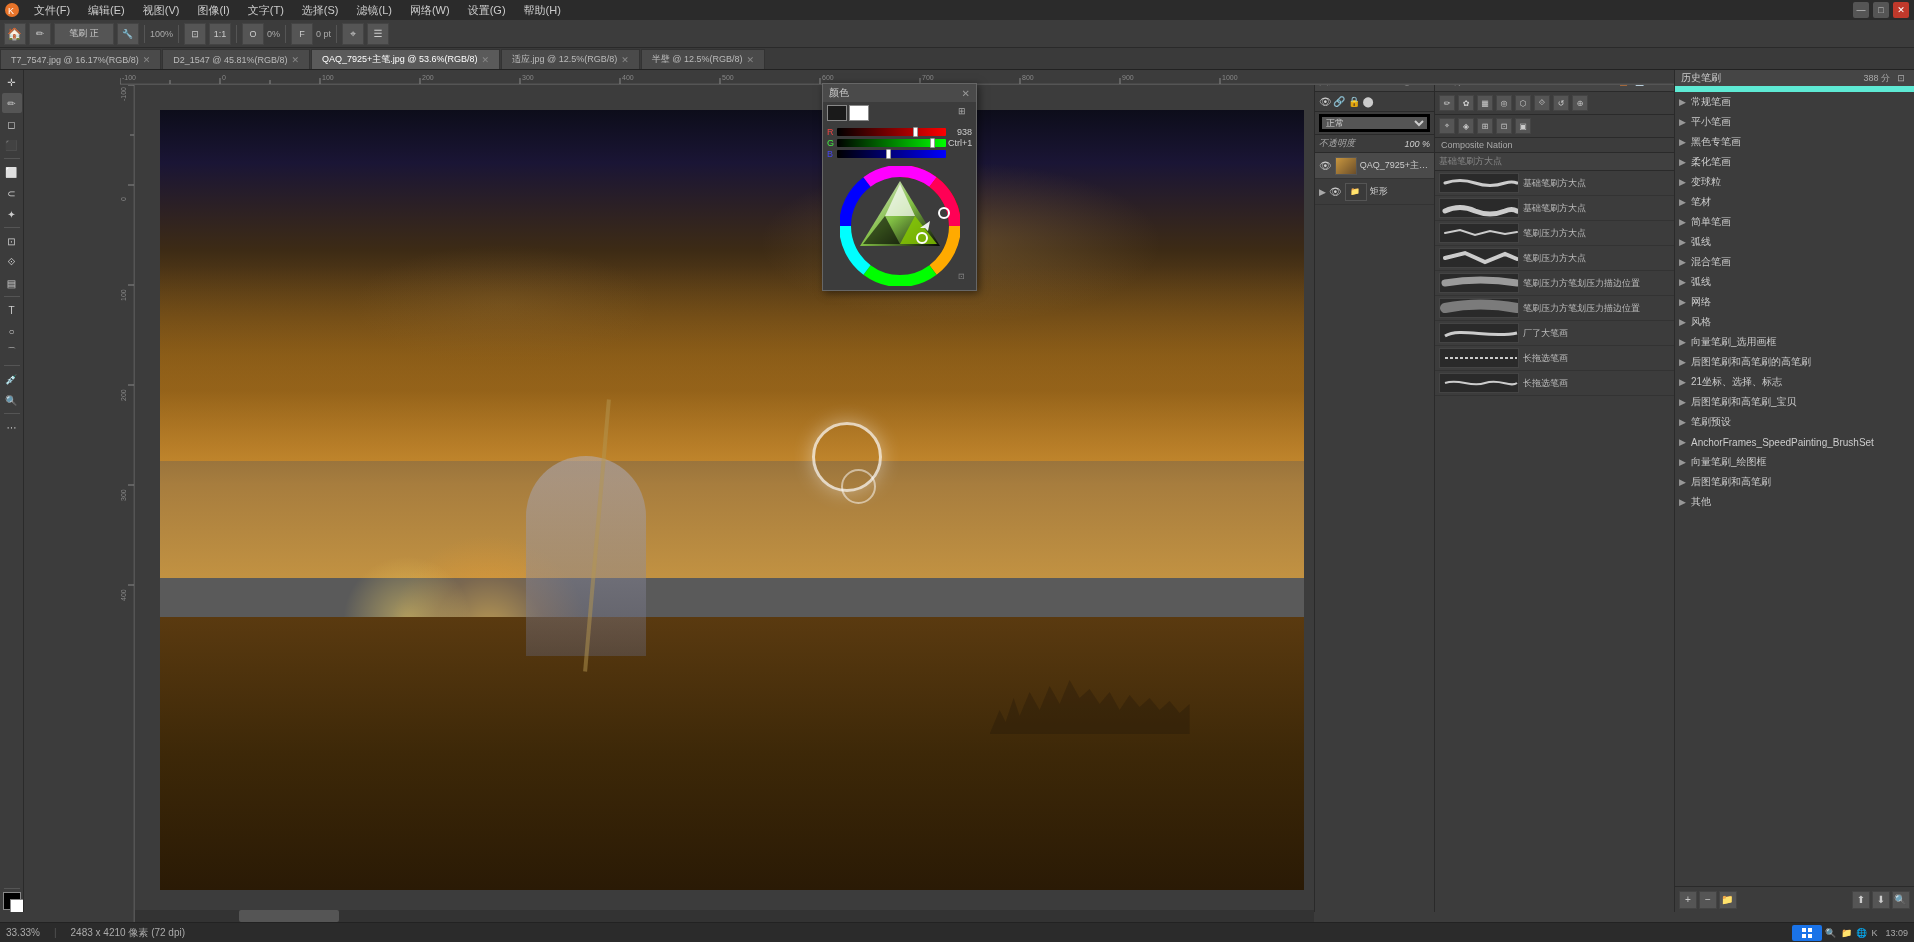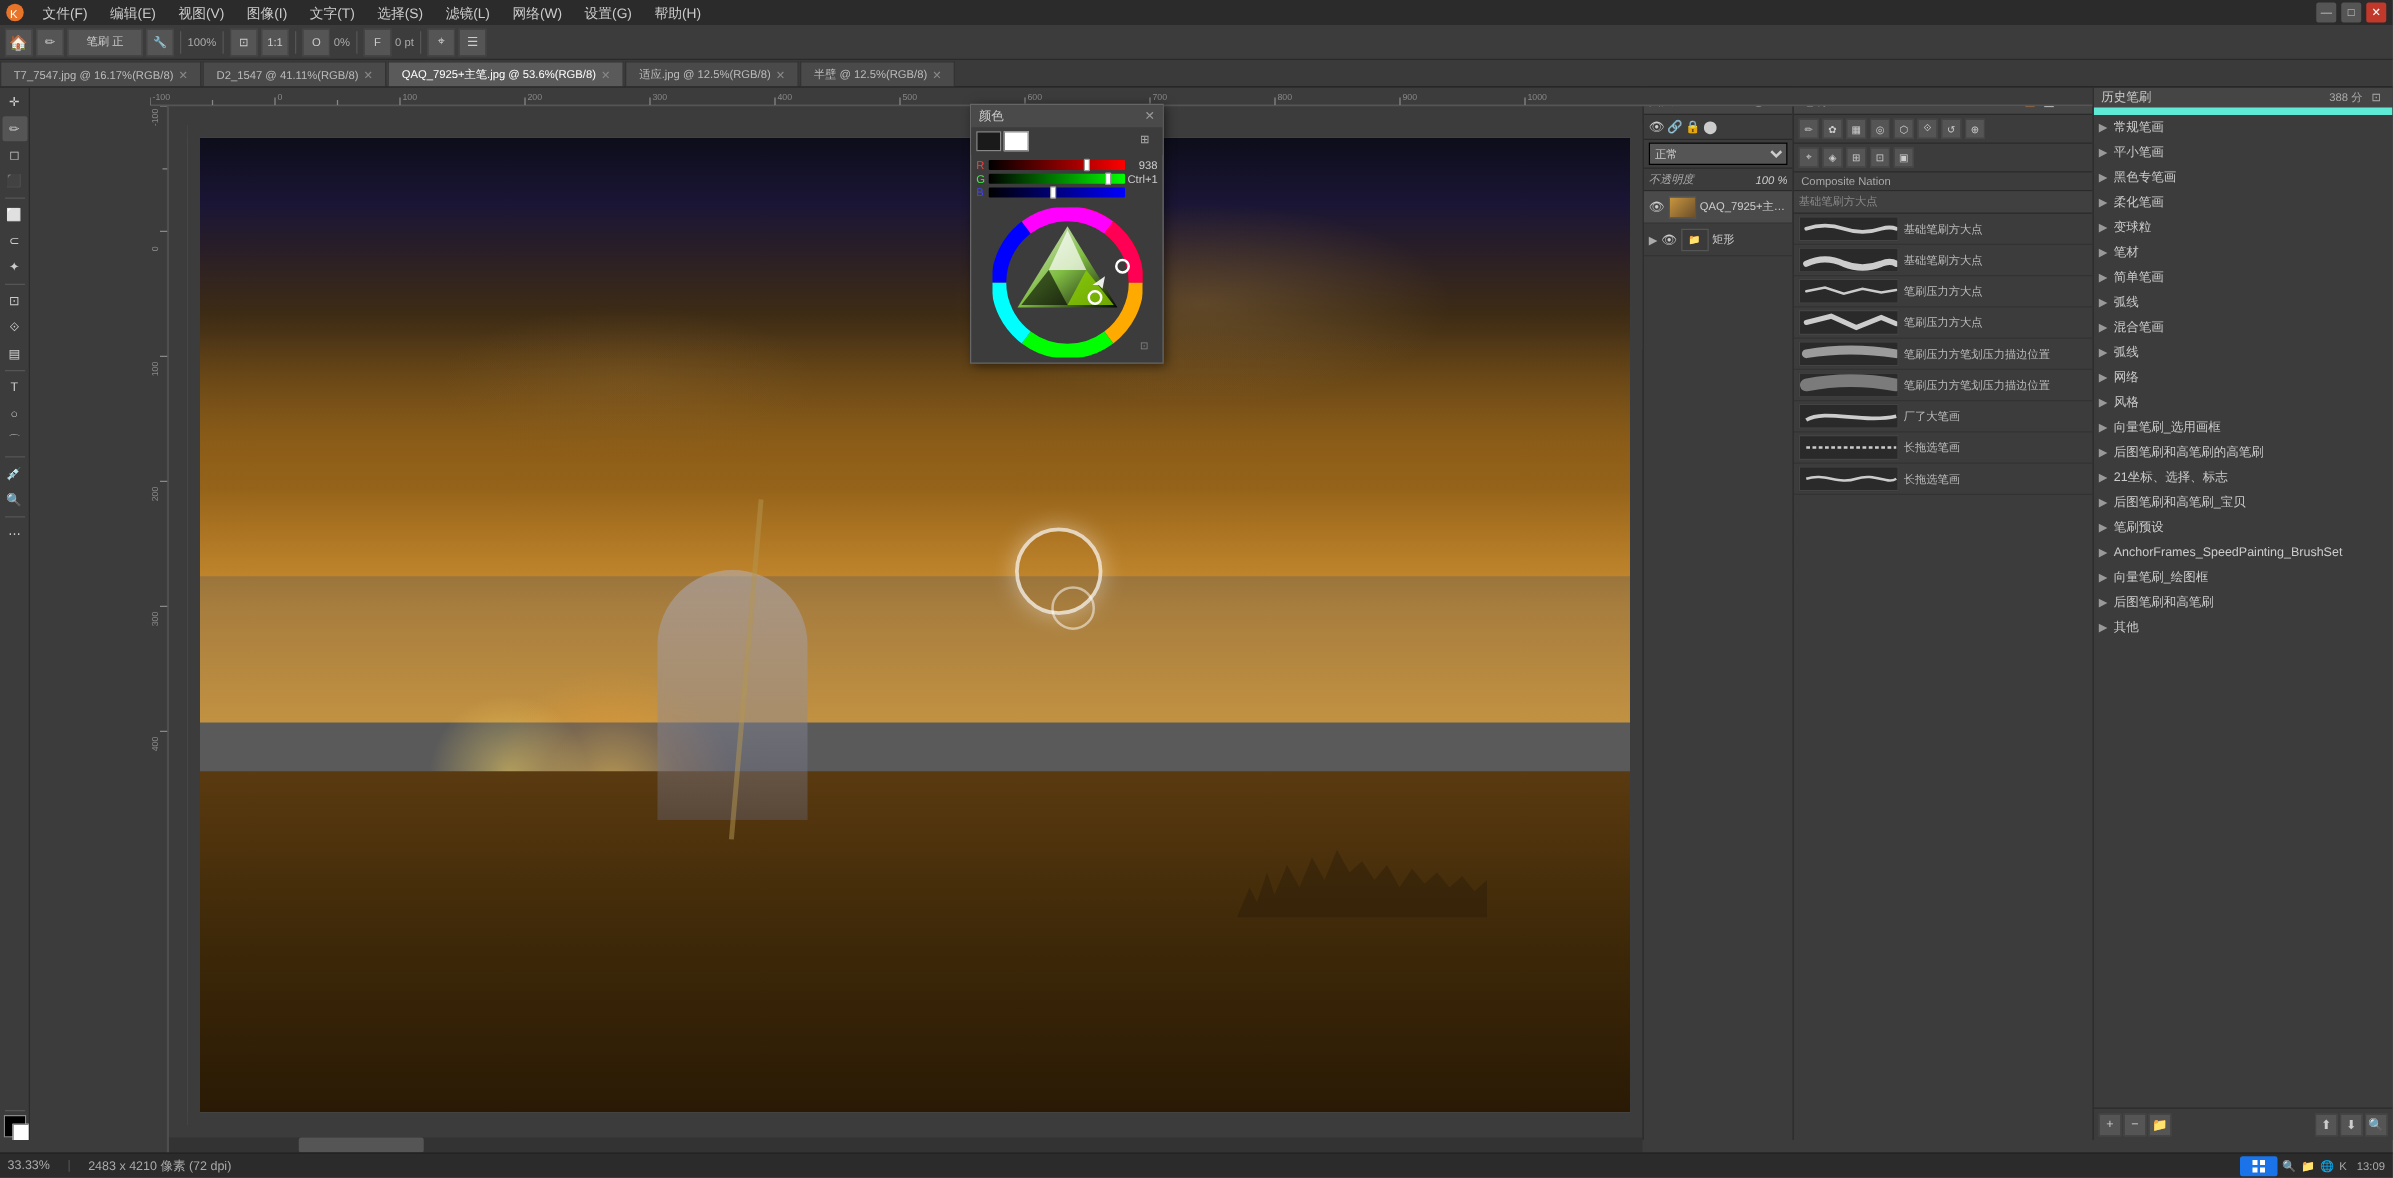--- a/index.html
+++ b/index.html
@@ -120,21 +120,21 @@
   <div class="toolbar-btn" style="font-size:10px;">⌖</div>
   <div class="toolbar-btn" style="font-size:10px;">☰</div>
 </div>
 
 <div id="tabs" style="position:absolute;top:48px;left:0;right:0;height:22px;background:#3a3a3a;border-bottom:1px solid #222;display:flex;align-items:flex-end;z-index:140;">
   <div class="tab" style="font-size:9px;">
     <span>T7_7547.jpg @ 16.17%(RGB/8)</span>
     <span style="margin-left:4px;color:#888;">✕</span>
   </div>
   <div class="tab" style="font-size:9px;">
-    <span>D2_1547 @ 41.11%(RGB/8)</span>
+    <span>D2_1547 @ 45.81%(RGB/8)</span>
     <span style="margin-left:4px;color:#888;">✕</span>
   </div>
   <div class="tab active" style="font-size:9px;">
     <span>QAQ_7925+主笔.jpg @ 53.6%(RGB/8)</span>
     <span style="margin-left:4px;color:#888;">✕</span>
   </div>
   <div class="tab" style="font-size:9px;">
     <span>适应.jpg @ 12.5%(RGB/8)</span>
     <span style="margin-left:4px;color:#888;">✕</span>
   </div>
@@ -254,21 +254,21 @@
     <div class="glow-circle"></div>
     <div class="glow-inner"></div>
   </div>
 
   <div style="position:absolute;top:0;left:0;right:0;height:10px;background:#3c3c3c;"></div>
   <div style="position:absolute;top:0;left:0;width:10px;bottom:0;background:#3c3c3c;"></div>
   <div style="position:absolute;top:0;right:0;width:10px;bottom:0;background:#3c3c3c;"></div>
   <div style="position:absolute;bottom:0;left:0;right:0;height:10px;background:#3c3c3c;"></div>
 </div>
 
-<div id="float-color" style="position:absolute;top:83px;left:776px;width:155px;background:#3c3c3c;border:1px solid #666;z-index:200;box-shadow:2px 2px 8px rgba(0,0,0,0.5);">
+<div id="float-color" style="position:absolute;top:83px;left:822px;width:155px;background:#3c3c3c;border:1px solid #666;z-index:200;box-shadow:2px 2px 8px rgba(0,0,0,0.5);">
   <div class="panel-header" style="background:#4a4a4a;cursor:move;">
     <span>颜色</span>
     <span class="panel-close">✕</span>
   </div>
 
   <div style="display:flex;align-items:center;padding:3px 4px;gap:2px;background:#3c3c3c;">
     <div style="width:20px;height:16px;background:#1a1a1a;border:1px solid #888;cursor:pointer;"></div>
     <div style="width:20px;height:16px;background:#fff;border:1px solid #888;cursor:pointer;"></div>
     <div style="flex:1;"></div>
     <div style="width:14px;height:14px;font-size:9px;color:#aaa;cursor:pointer;">⊞</div>
@@ -359,21 +359,21 @@
   </div>
 
   <div style="height:20px;background:#3c3c3c;display:flex;align-items:center;padding:0 4px;gap:2px;border-bottom:1px solid #2a2a2a;">
     <div style="font-size:10px;cursor:pointer;">👁</div>
     <div style="font-size:10px;cursor:pointer;">🔗</div>
     <div style="font-size:10px;cursor:pointer;">🔒</div>
     <div style="font-size:10px;cursor:pointer;">⬤</div>
   </div>
 
   <div style="padding:2px 4px;display:flex;align-items:center;gap:2px;border-bottom:1px solid #2a2a2a;">
-    <select style="flex:1;height:18px;background:#555;border:1px solid #000000;color:#ccc;font-size:9px;">
+    <select style="flex:1;height:18px;background:#555;border:3px solid #000000;color:#ccc;font-size:9px;">
       <option>正常</option>
     </select>
   </div>
 
   <div style="padding:2px 4px;display:flex;align-items:center;gap:2px;border-bottom:1px solid #2a2a2a;font-style:italic;">
     <span style="font-size:9px;color:#aaa;">不透明度</span>
     <span style="font-size:9px;color:#ccc;margin-left:auto;">100 %</span>
   </div>
 
   <div style="height:26px;display:flex;align-items:center;padding:0 4px;gap:3px;border-bottom:1px solid #333;cursor:pointer;background:#4a4a4a;">

